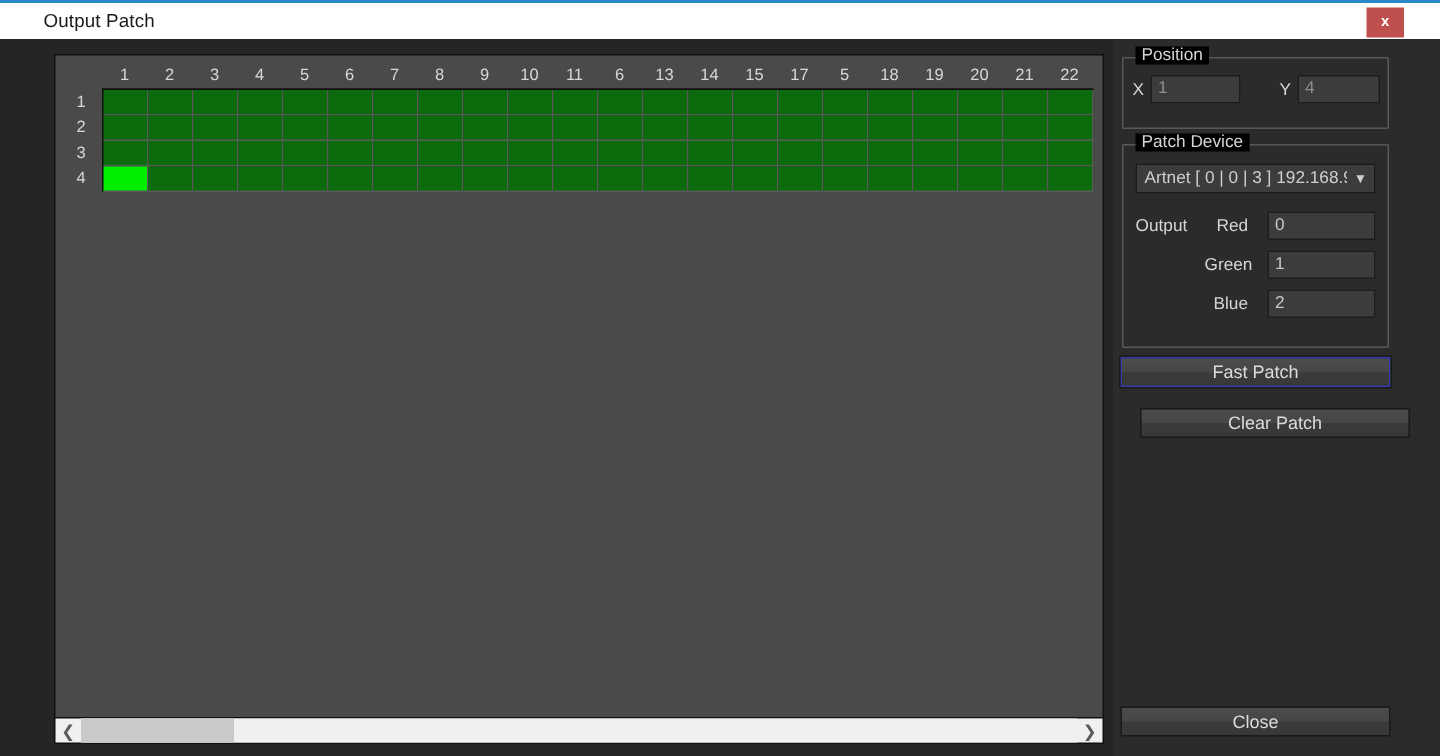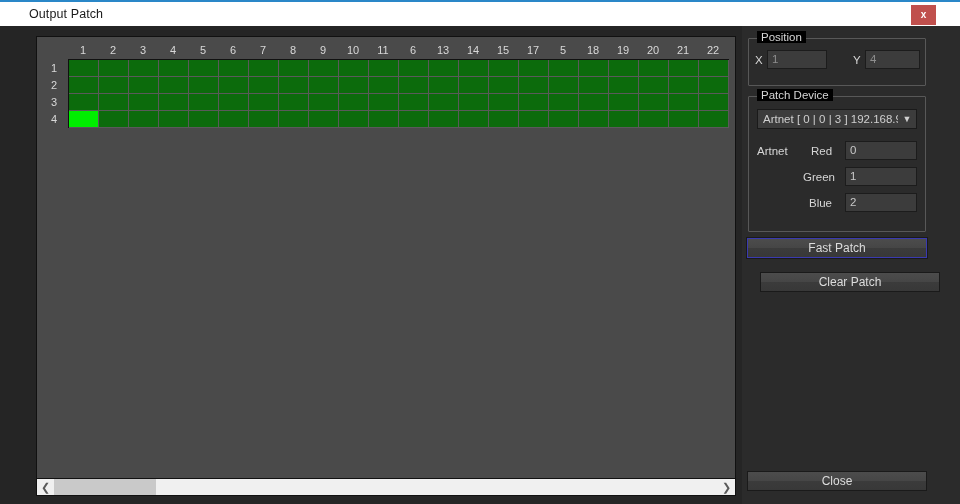--- a/index.html
+++ b/index.html
@@ -347,21 +347,21 @@
       </div>
 
       <div class="groupbox" id="gb-device">
         <div class="group-title">Patch Device</div>
 
         <div class="combo" style="left:8px; top:12px;">
           <div class="combo-text">Artnet [ 0 | 0 | 3 ] 192.168.9.</div>
           <div class="combo-arrow">▼</div>
         </div>
 
-        <div class="lbl" style="left:8px; top:48px;">Artnet</div>
+        <div class="lbl" style="left:8px; top:48px;">Output</div>
 
         <div class="lbl" style="left:62px; top:48px;">Red</div>
         <div class="field enabled" style="left:96px; top:44px; width:72px; height:19px;">0</div>
 
         <div class="lbl" style="left:54px; top:74px;">Green</div>
         <div class="field enabled" style="left:96px; top:70px; width:72px; height:19px;">1</div>
 
         <div class="lbl" style="left:60px; top:100px;">Blue</div>
         <div class="field enabled" style="left:96px; top:96px; width:72px; height:19px;">2</div>
       </div>

